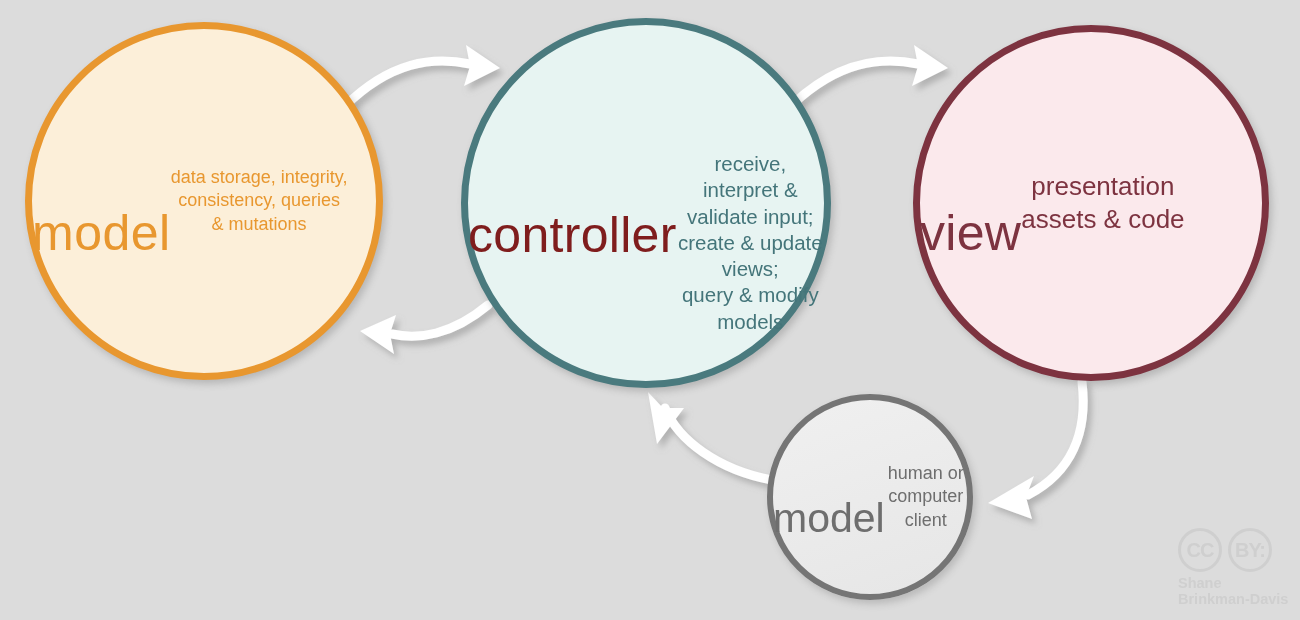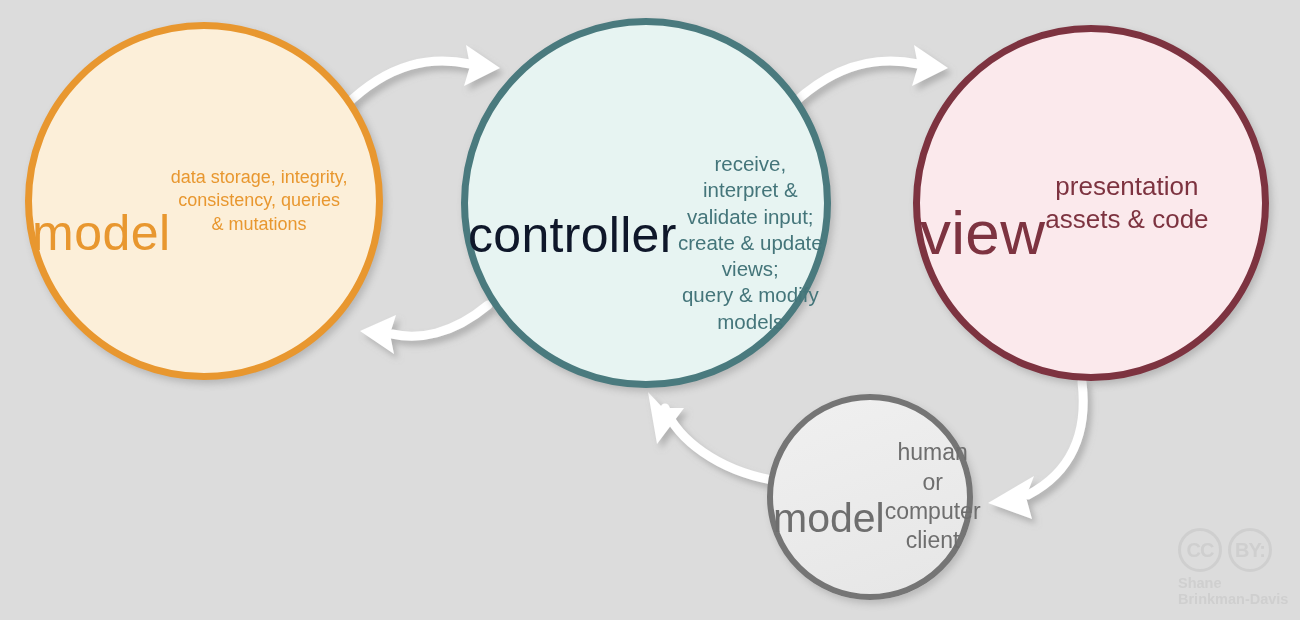--- a/index.html
+++ b/index.html
@@ -72,21 +72,21 @@
   #node-controller {
     left: 461px;
     top: 18px;
     width: 370px;
     height: 370px;
     background: #e7f4f2;
     border: 7px solid #4a7a7e;
     box-shadow: 3px 4px 7px rgba(110,110,110,0.33);
   }
   #node-controller .title {
-    color: #0f172a;
+    color: #7f1d1d;
     font-size: 50px;
     margin-top: 63px;
     letter-spacing: 0.3px;
   }
   #node-controller .desc {
     color: #44757a;
     font-size: 20.5px;
     margin-top: 80px;
   }
 
@@ -95,21 +95,21 @@
     left: 913px;
     top: 25px;
     width: 356px;
     height: 356px;
     background: #fbe9ec;
     border: 7px solid #7d3340;
     box-shadow: 3px 4px 7px rgba(110,110,110,0.33);
   }
   #node-view .title {
     color: #7d3340;
-    font-size: 62px;
+    font-size: 50px;
     margin-top: 60px;
     letter-spacing: 0.3px;
   }
   #node-view .desc {
     color: #7d3340;
     font-size: 26px;
   }
 
   
   #node-user {
@@ -121,21 +121,21 @@
     border: 6px solid #757575;
     box-shadow: 3px 4px 7px rgba(110,110,110,0.30);
   }
   #node-user .title {
     color: #6e6e6e;
     font-size: 41px;
     margin-top: 42px;
   }
   #node-user .desc {
     color: #6e6e6e;
-    font-size: 23px;
+    font-size: 18px;
     margin-top: 0;
   }
 
   
   #license-badge {
     position: absolute;
     left: 1178px;
     top: 528px;
     width: 112px;
     height: 82px;

